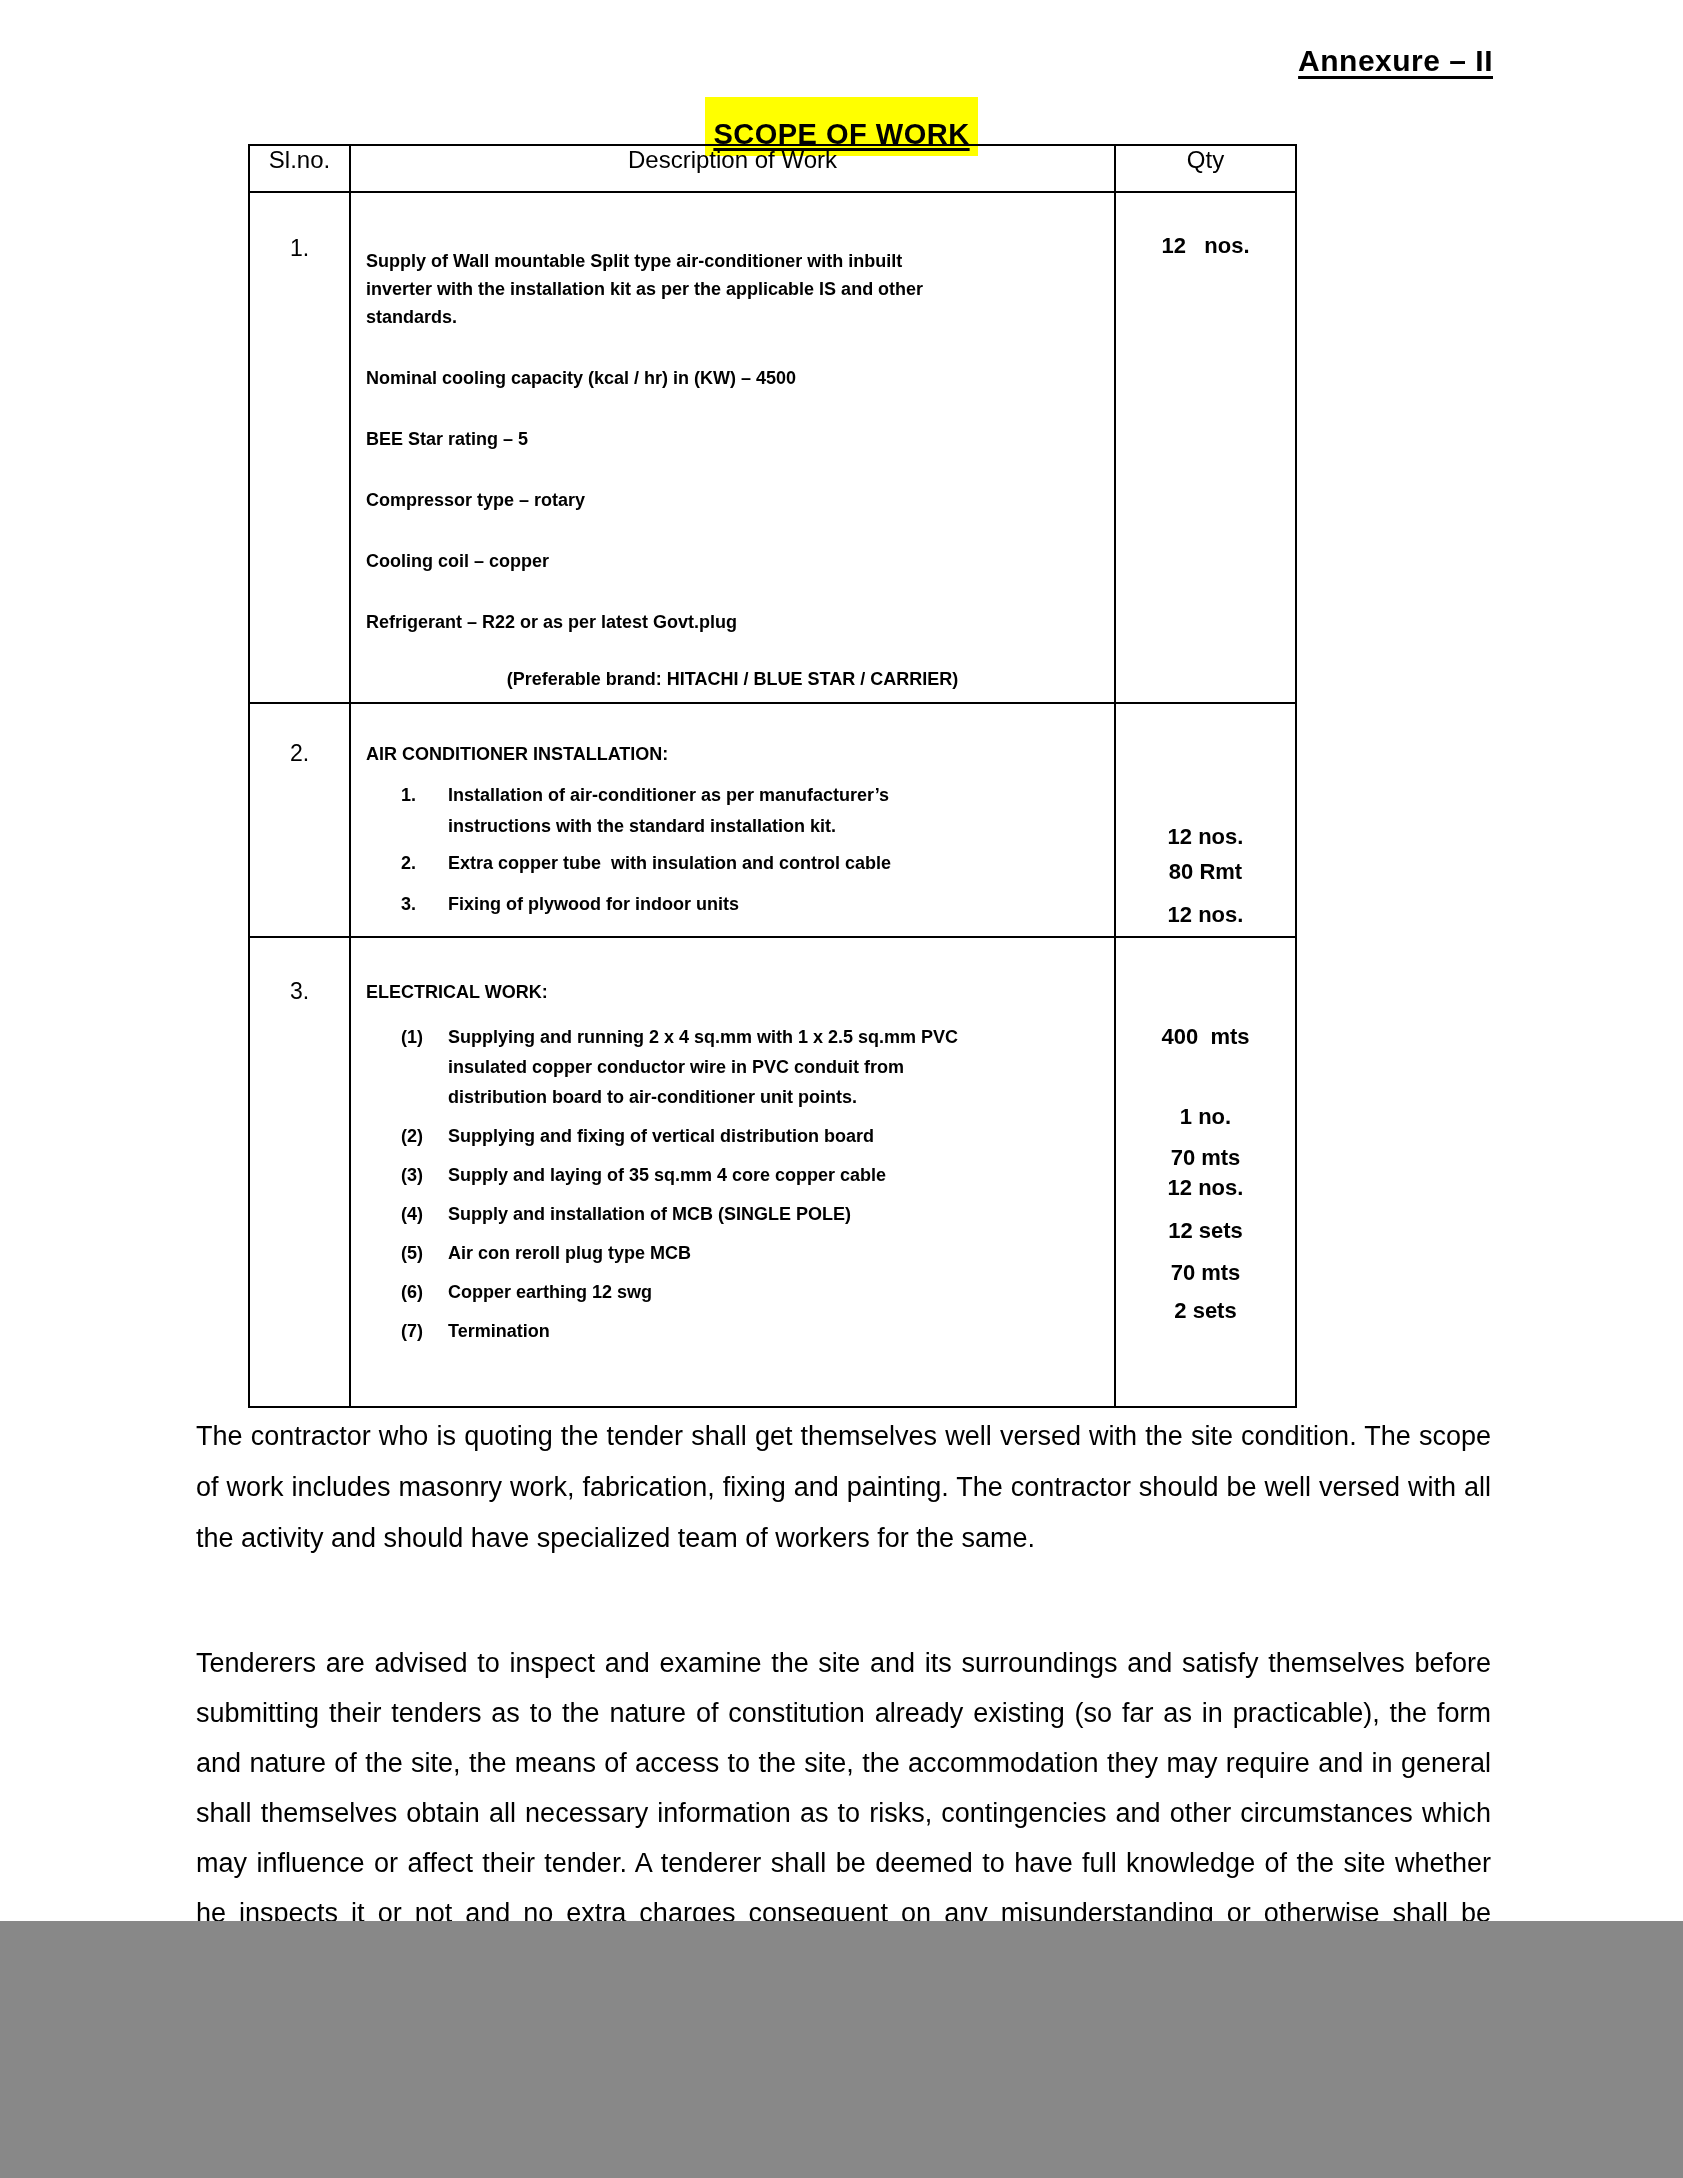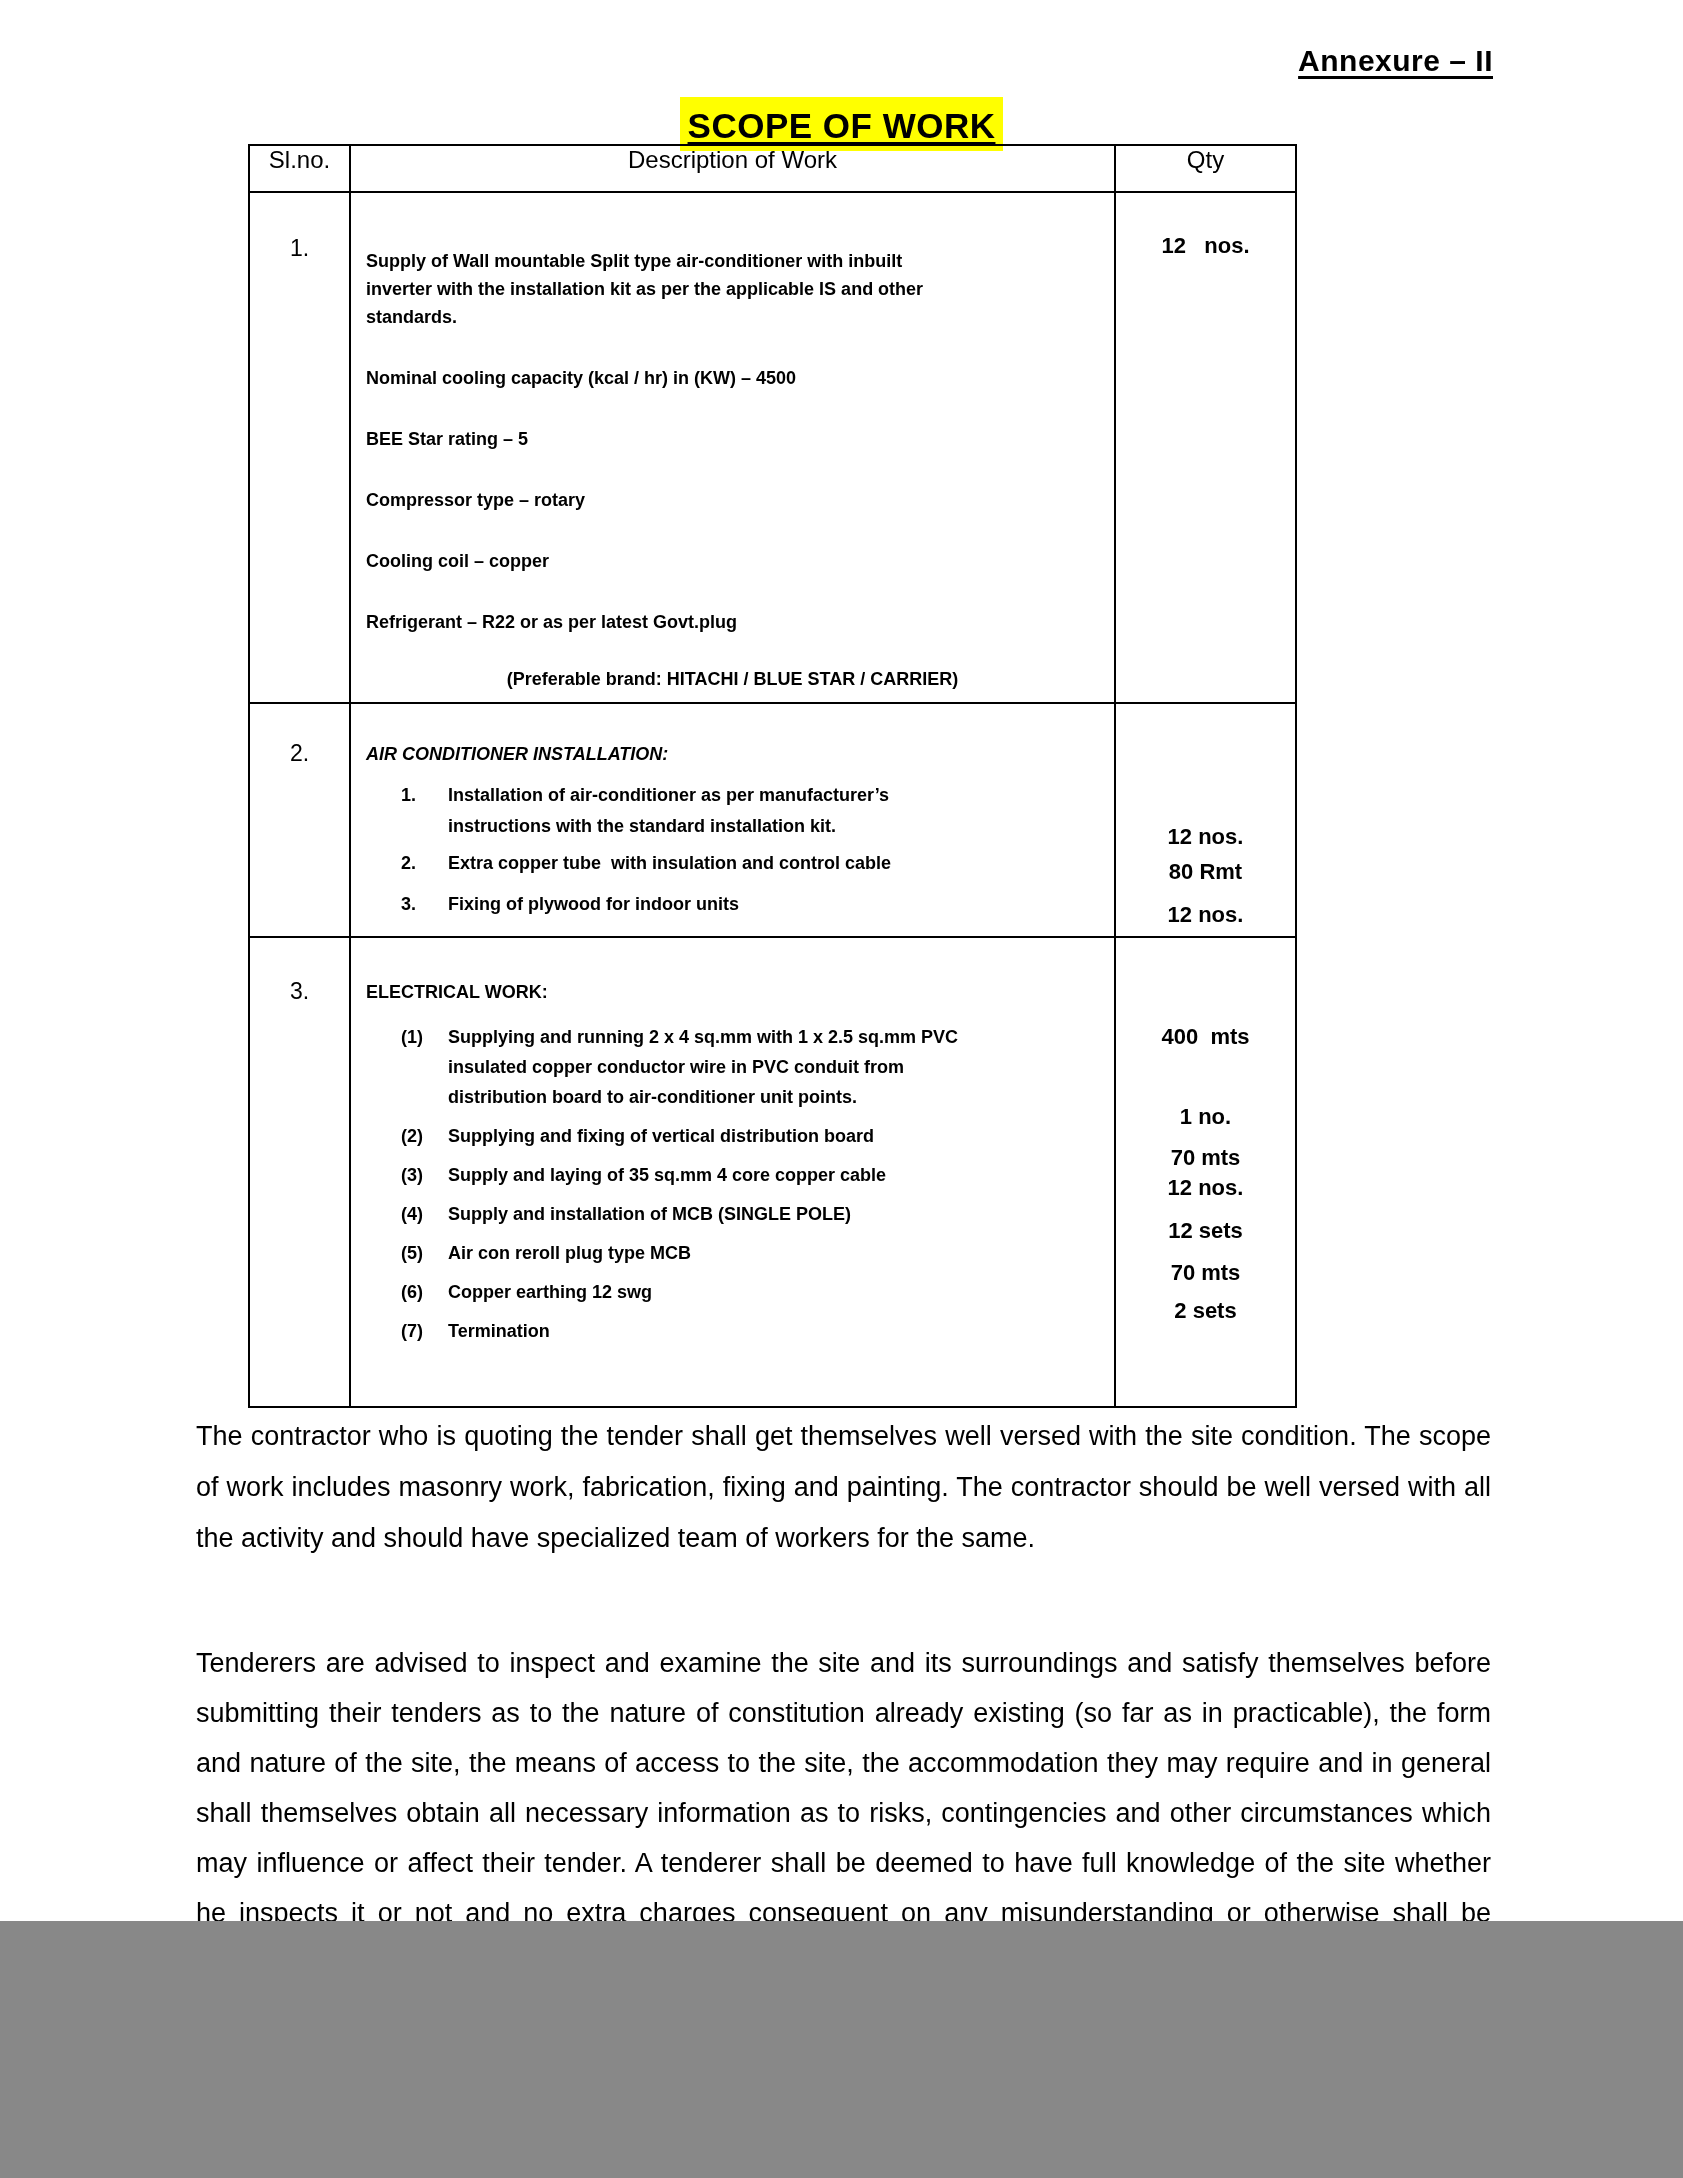--- a/index.html
+++ b/index.html
@@ -12,22 +12,22 @@
   
   .annexure {
     position:absolute; top:44px; right:190px;
     font-size:30px; font-weight:bold;
     text-decoration:underline; text-decoration-thickness:3px; text-underline-offset:5px;
     letter-spacing:0.5px;
   }
   .title-wrap { position:absolute; top:97px; left:0; width:1683px; text-align:center; }
   .doc-title {
     display:inline-block; background:#ffff00;
-    font-size:35px; font-weight:bold; letter-spacing:0.5px;
-    padding:9px 8px 5px 8px;
+    font-size:29px; font-weight:bold; letter-spacing:0.5px;
+    padding:21px 8px 5px 8px;
     text-decoration:underline; text-decoration-thickness:3px; text-underline-offset:4px;
   }
   
   table.scope {
     position:absolute; left:248px; top:144px;
     width:1047px; border-collapse:collapse; table-layout:fixed;
   }
   table.scope col.c-sl  { width:101px; }
   table.scope col.c-desc{ width:765px; }
   table.scope col.c-qty { width:181px; }
@@ -107,21 +107,21 @@
         <div class="brand">(Preferable brand: HITACHI / BLUE STAR / CARRIER)</div>
       </td>
       <td class="qtycell">
         <span class="qv" style="top:40px;">12   nos.</span>
       </td>
     </tr>
 
     <tr class="r2" style="height:234px;">
       <td class="slcell" style="padding-top:36px;">2.</td>
       <td class="desccell">
-        <div class="cell-heading" style="padding-top:36px;font-style:italic;">AIR CONDITIONER INSTALLATION:</div>
+        <div class="cell-heading" style="padding-top:36px;">AIR CONDITIONER INSTALLATION:</div>
         <div class="items r2">
           <div class="item" style="margin-top:12px;">
             <span class="marker">1.</span>
             <div class="itext">
               <div class="iline">Installation of air-conditioner as per manufacturer’s</div>
               <div class="iline">instructions with the standard installation kit.</div>
             </div>
           </div>
           <div class="item" style="margin-top:6px;">
             <span class="marker">2.</span>

